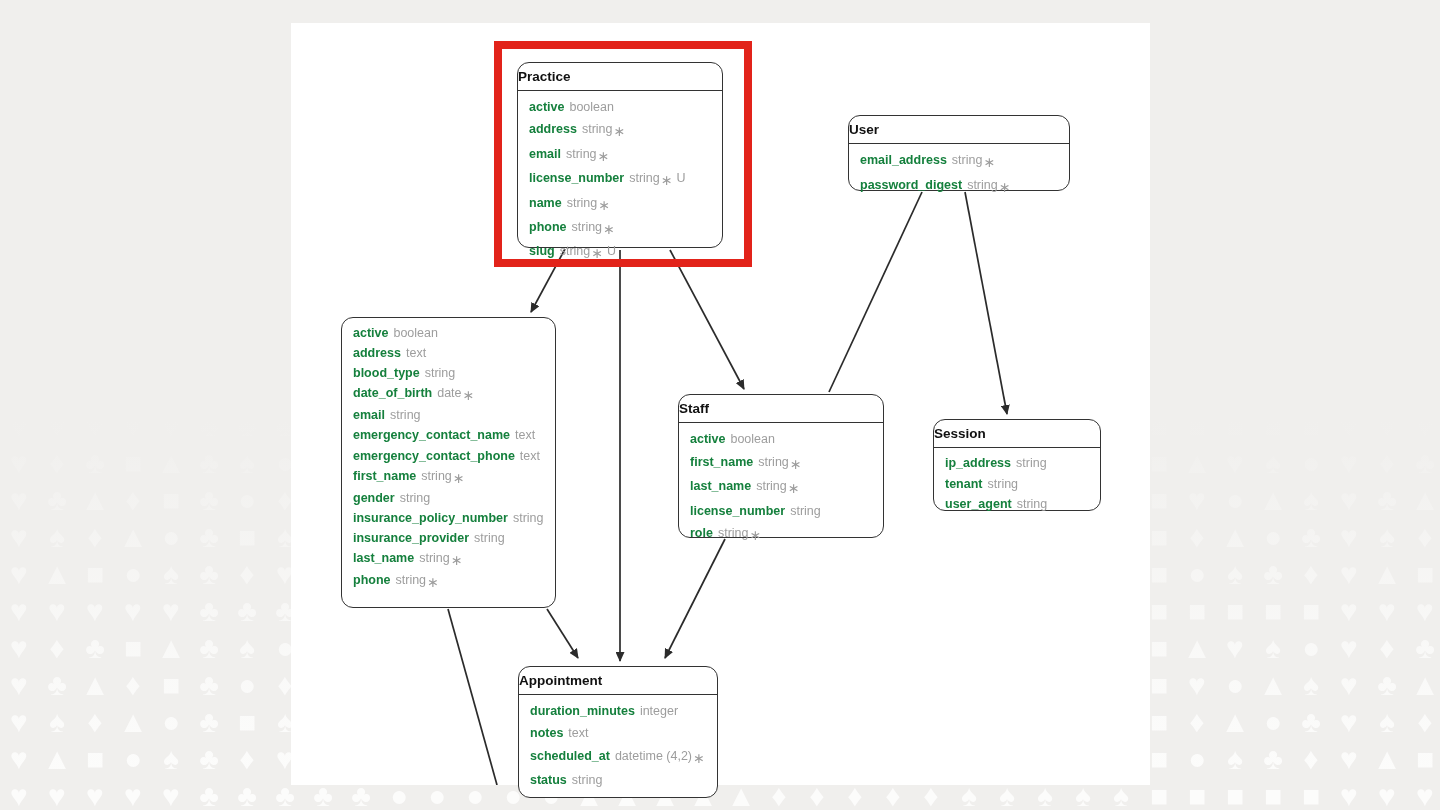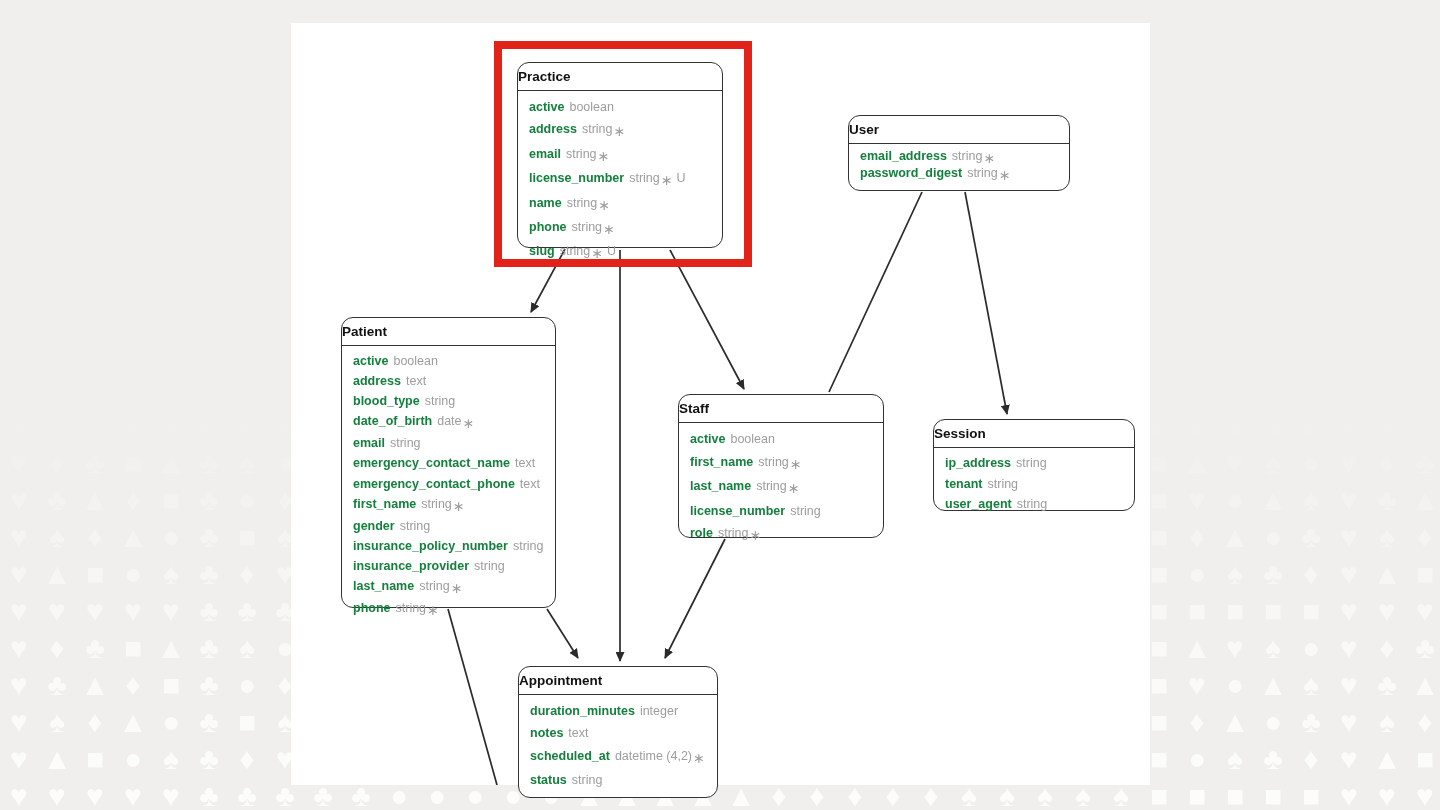--- a/index.html
+++ b/index.html
@@ -63,25 +63,25 @@
   }
   .fname{color:#15803d;font-weight:bold;}
   .ftype{color:#9d9d9d;margin-left:5px;margin-top:40px;}
   .freq{color:#9d9d9d;font-size:14px;vertical-align:-3px;margin-left:1px;}
   .funiq{color:#9d9d9d;margin-left:4px;}
 
   .e-practice   {left:226px;top:39px; width:206px;height:186px;}
   .e-user       {left:557px;top:92px; width:222px;height:76px;}
   .e-patient    {left:50px; top:294px;width:215px;height:291px;}
   .e-staff      {left:387px;top:371px;width:206px;height:144px;}
-  .e-session    {left:642px;top:396px;width:202px;height:92px;}
+  .e-session    {left:642px;top:396px;width:168px;height:92px;}
   .e-appointment{left:227px;top:643px;width:200px;height:132px;}
 
   .e-practice    .entity-fields{line-height:22.4px;}
-  .e-user        .entity-fields{line-height:15px;}
+  .e-user        .entity-fields{line-height:23px;}
   .e-patient     .entity-fields{line-height:20.1px;}
   .e-staff       .entity-fields{line-height:22.6px;}
   .e-session     .entity-fields{line-height:20.5px;}
   .e-appointment .entity-fields{line-height:22.3px;}
 
   
   .highlight{
     position:absolute;left:494px;top:41px;width:258px;height:226px;
     border:8px solid #e2231a;
     box-sizing:border-box;
@@ -969,21 +969,20 @@
 
     <div class="entity e-user">
       <div class="entity-title">User</div>
       <div class="entity-fields">
           <div><span class="fname">email_address</span><span class="ftype">string</span><span class="freq">∗</span></div>
           <div><span class="fname">password_digest</span><span class="ftype">string</span><span class="freq">∗</span></div>
         </div>
     </div>
 
     <div class="entity e-patient">
-      <div class="entity-title">Patient</div>
       <div class="entity-fields">
           <div><span class="fname">active</span><span class="ftype">boolean</span></div>
           <div><span class="fname">address</span><span class="ftype">text</span></div>
           <div><span class="fname">blood_type</span><span class="ftype">string</span></div>
           <div><span class="fname">date_of_birth</span><span class="ftype">date</span><span class="freq">∗</span></div>
           <div><span class="fname">email</span><span class="ftype">string</span></div>
           <div><span class="fname">emergency_contact_name</span><span class="ftype">text</span></div>
           <div><span class="fname">emergency_contact_phone</span><span class="ftype">text</span></div>
           <div><span class="fname">first_name</span><span class="ftype">string</span><span class="freq">∗</span></div>
           <div><span class="fname">gender</span><span class="ftype">string</span></div>

